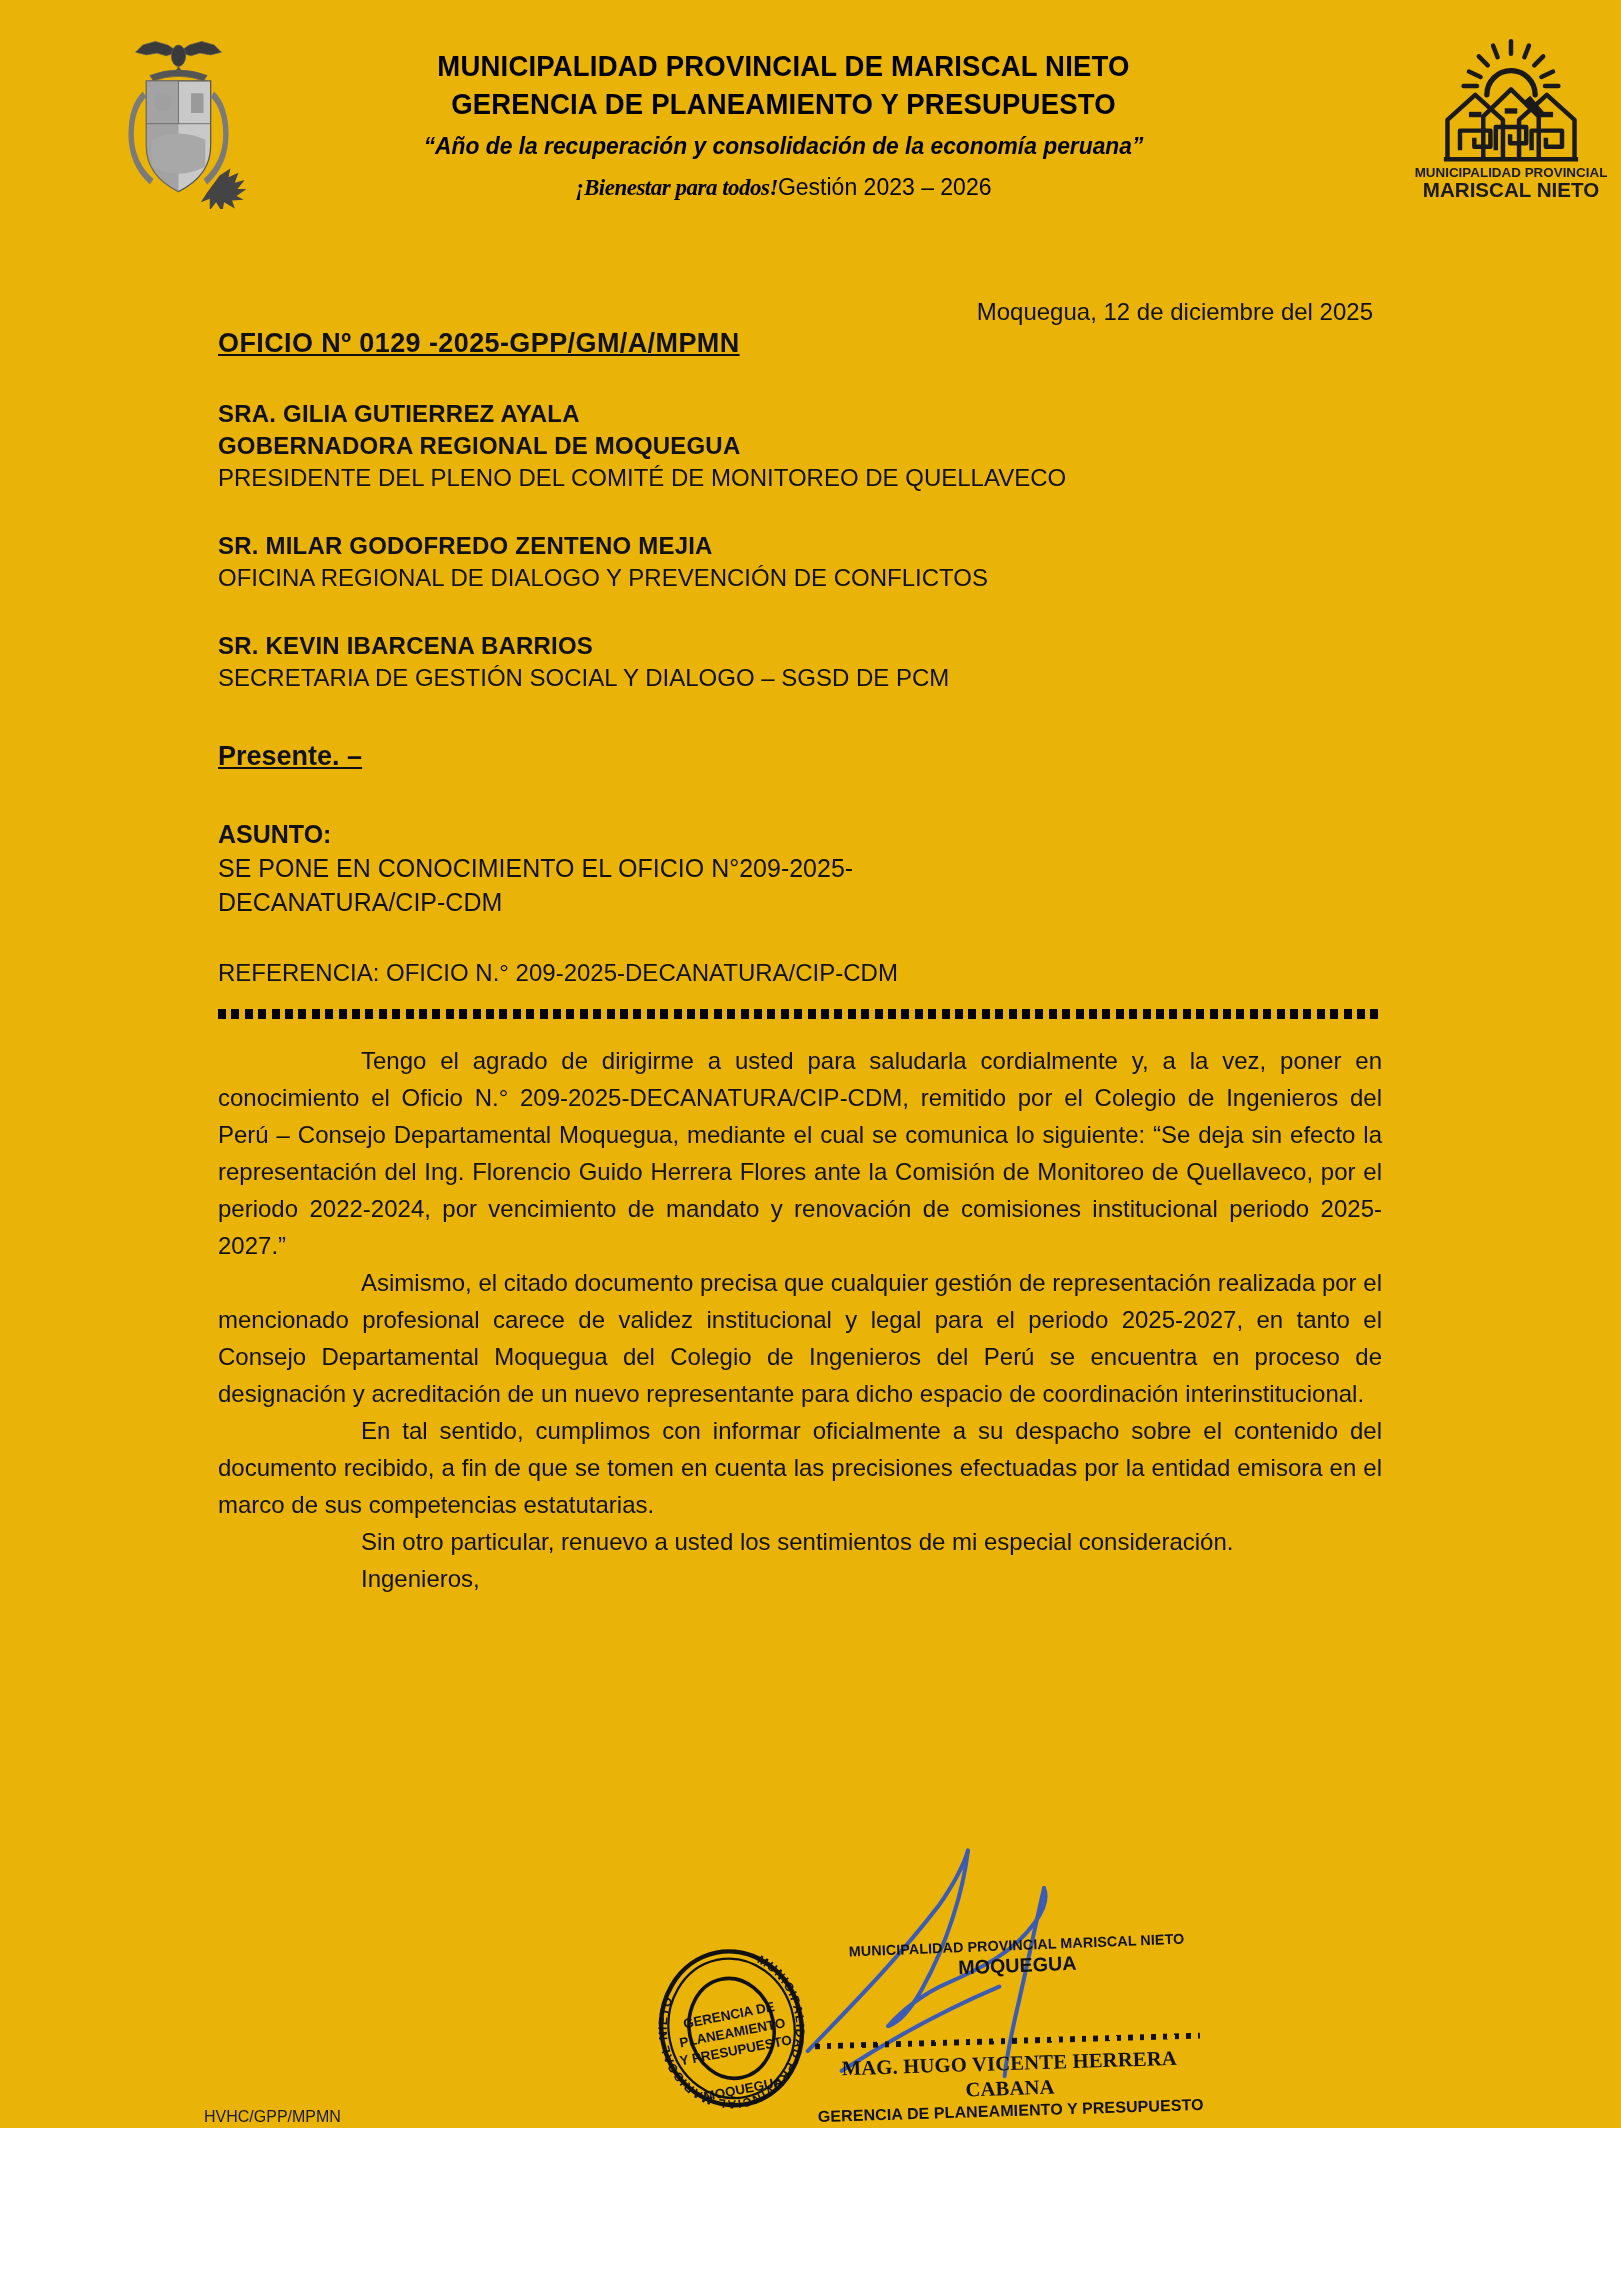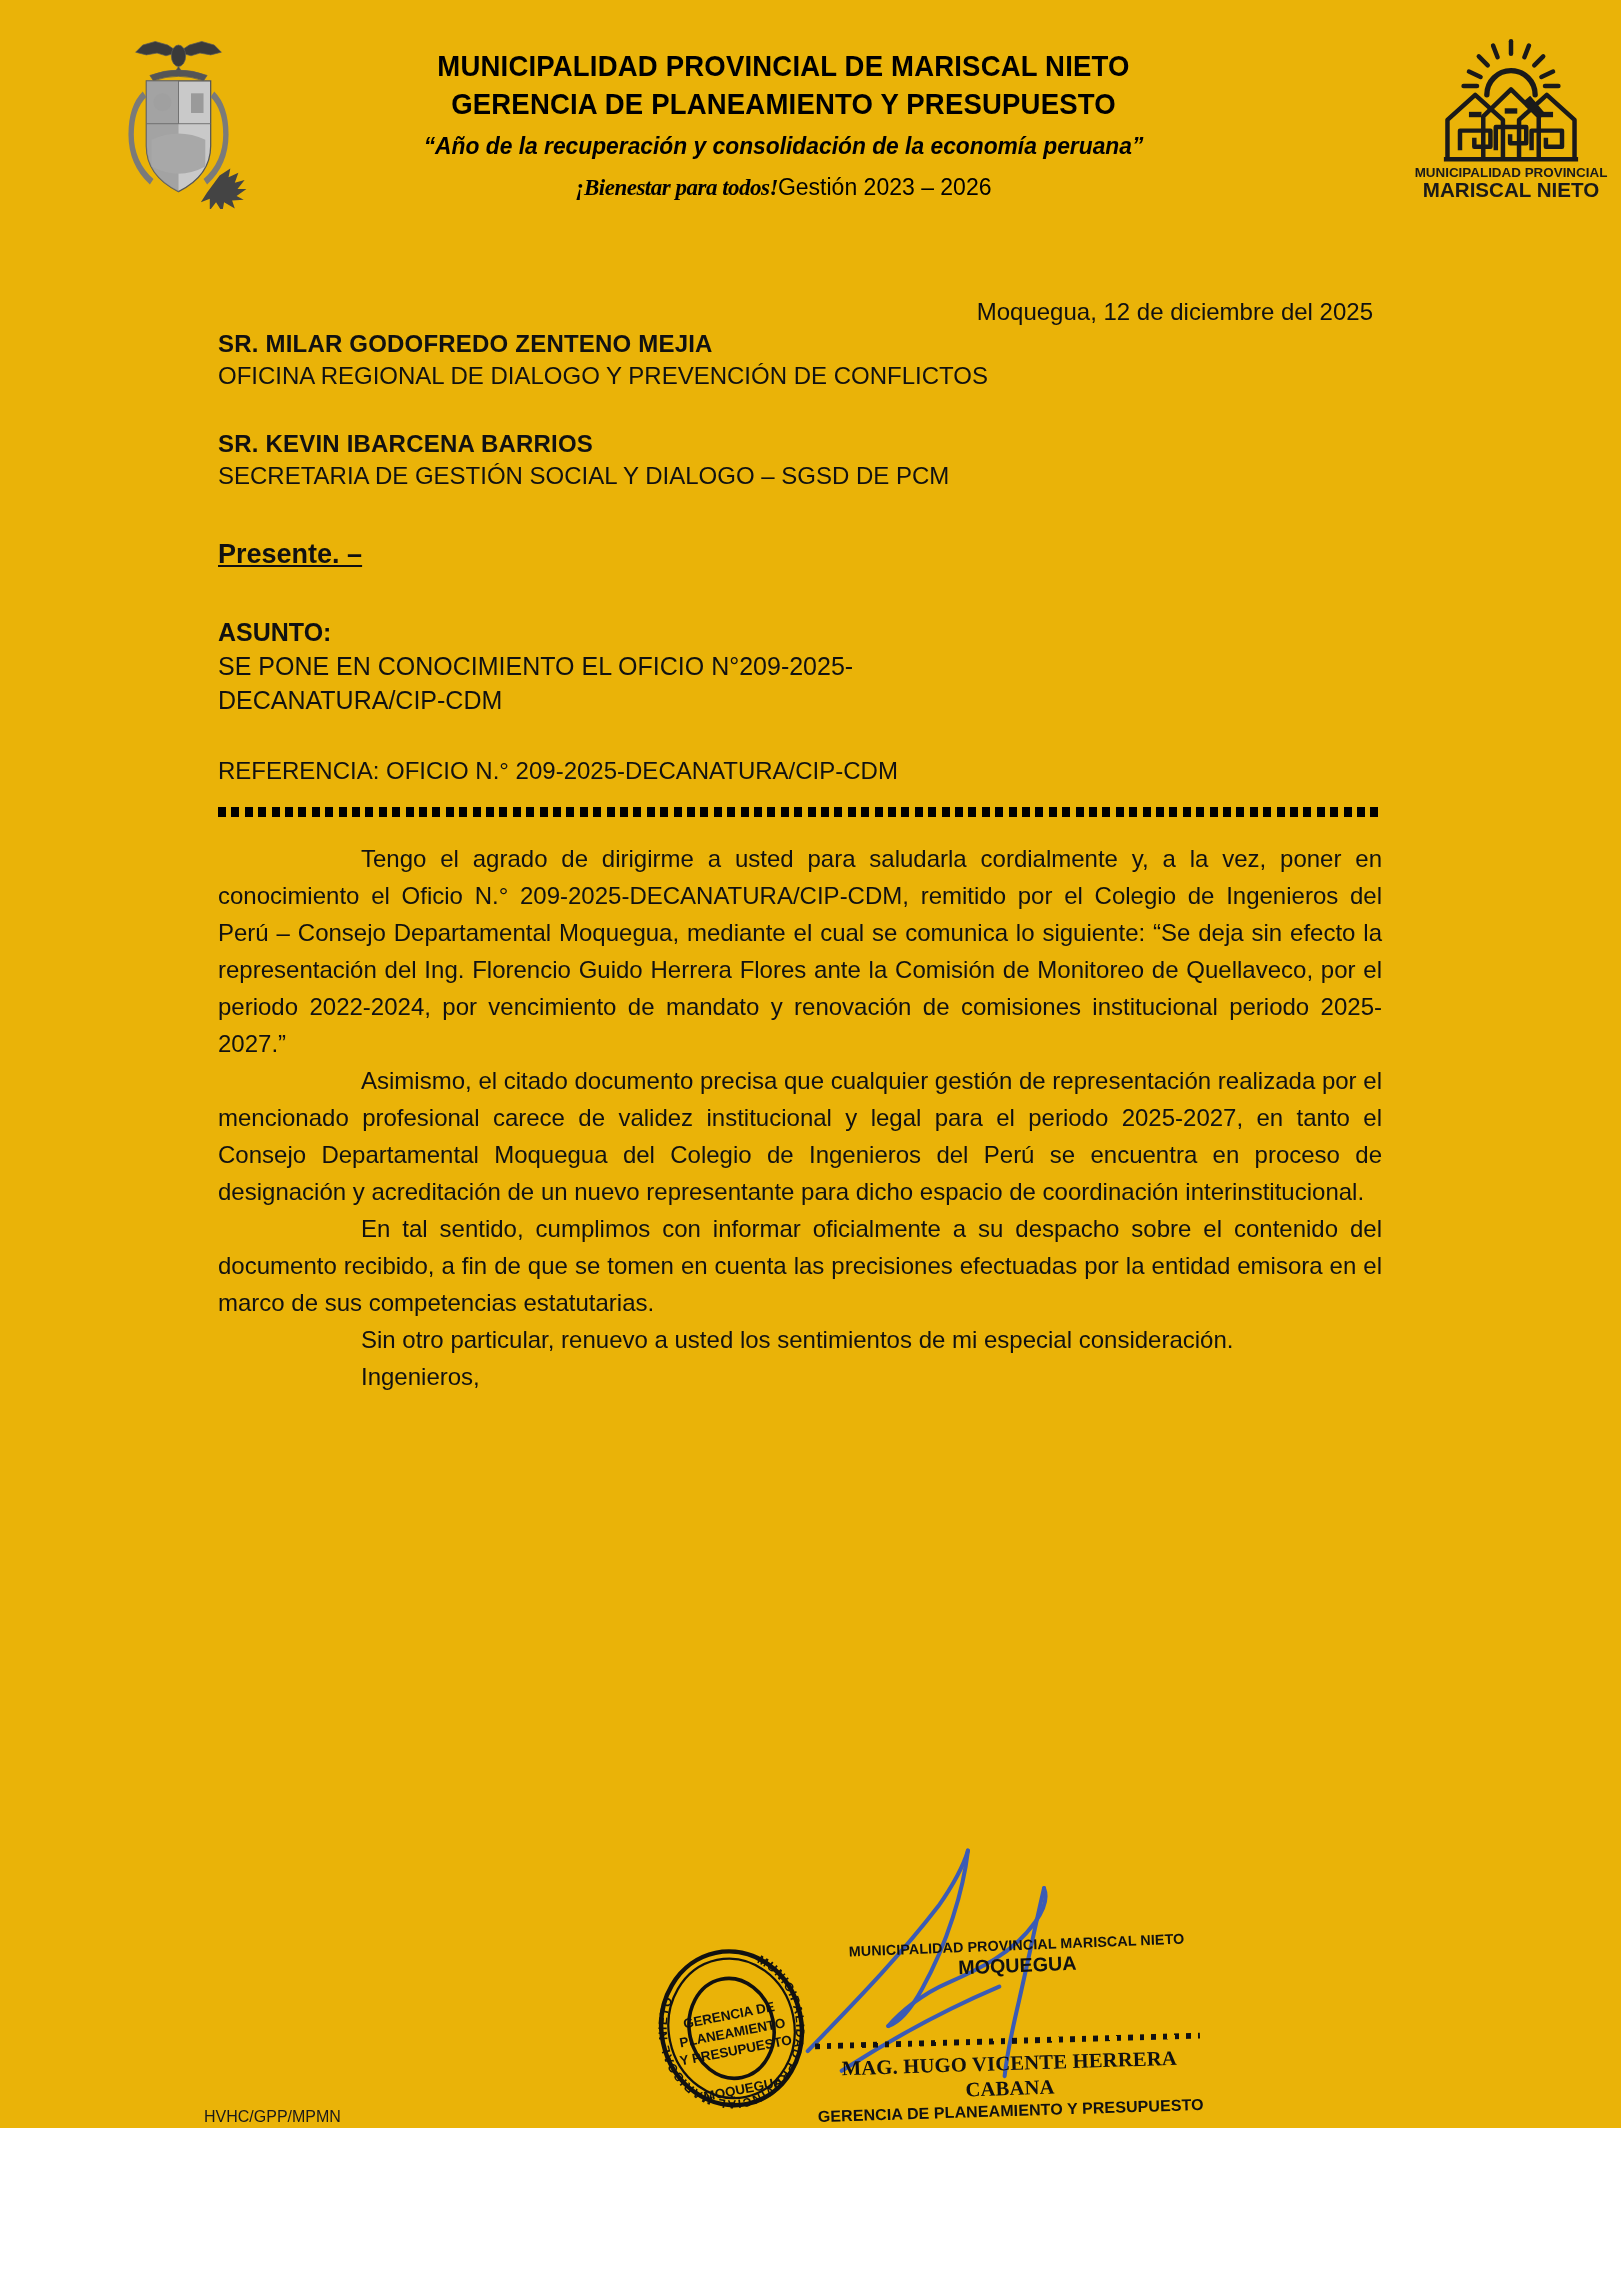--- a/index.html
+++ b/index.html
@@ -330,21 +330,27 @@
         <text x="115" y="160" text-anchor="middle" font-family="Liberation Sans, sans-serif" font-size="15" font-weight="bold" fill="#1a1a1a">MUNICIPALIDAD PROVINCIAL</text>
         <text x="115" y="182" text-anchor="middle" font-family="Liberation Sans, sans-serif" font-size="23" font-weight="bold" fill="#1a1a1a">MARISCAL NIETO</text>
       </svg>
     </div>
   </div>
 
   <div class="content">
 
     <div class="date-line">Moquegua, 12 de diciembre del 2025</div>
 
-
+    <div class="oficio-no">OFICIO Nº 0129 -2025-GPP/GM/A/MPMN</div>
+
+    <div class="recipient-block">
+      <div class="r-bold">SRA. GILIA GUTIERREZ AYALA</div>
+      <div class="r-bold">GOBERNADORA REGIONAL DE MOQUEGUA</div>
+      <div class="r-plain">PRESIDENTE DEL PLENO DEL COMITÉ DE MONITOREO DE QUELLAVECO</div>
+    </div>
 
     <div class="recipient-block">
       <div class="r-bold">SR. MILAR GODOFREDO ZENTENO MEJIA</div>
       <div class="r-plain">OFICINA REGIONAL DE DIALOGO Y PREVENCIÓN DE CONFLICTOS</div>
     </div>
 
     <div class="recipient-block">
       <div class="r-bold">SR. KEVIN IBARCENA BARRIOS</div>
       <div class="r-plain">SECRETARIA DE GESTIÓN SOCIAL Y DIALOGO – SGSD DE PCM</div>
     </div>

